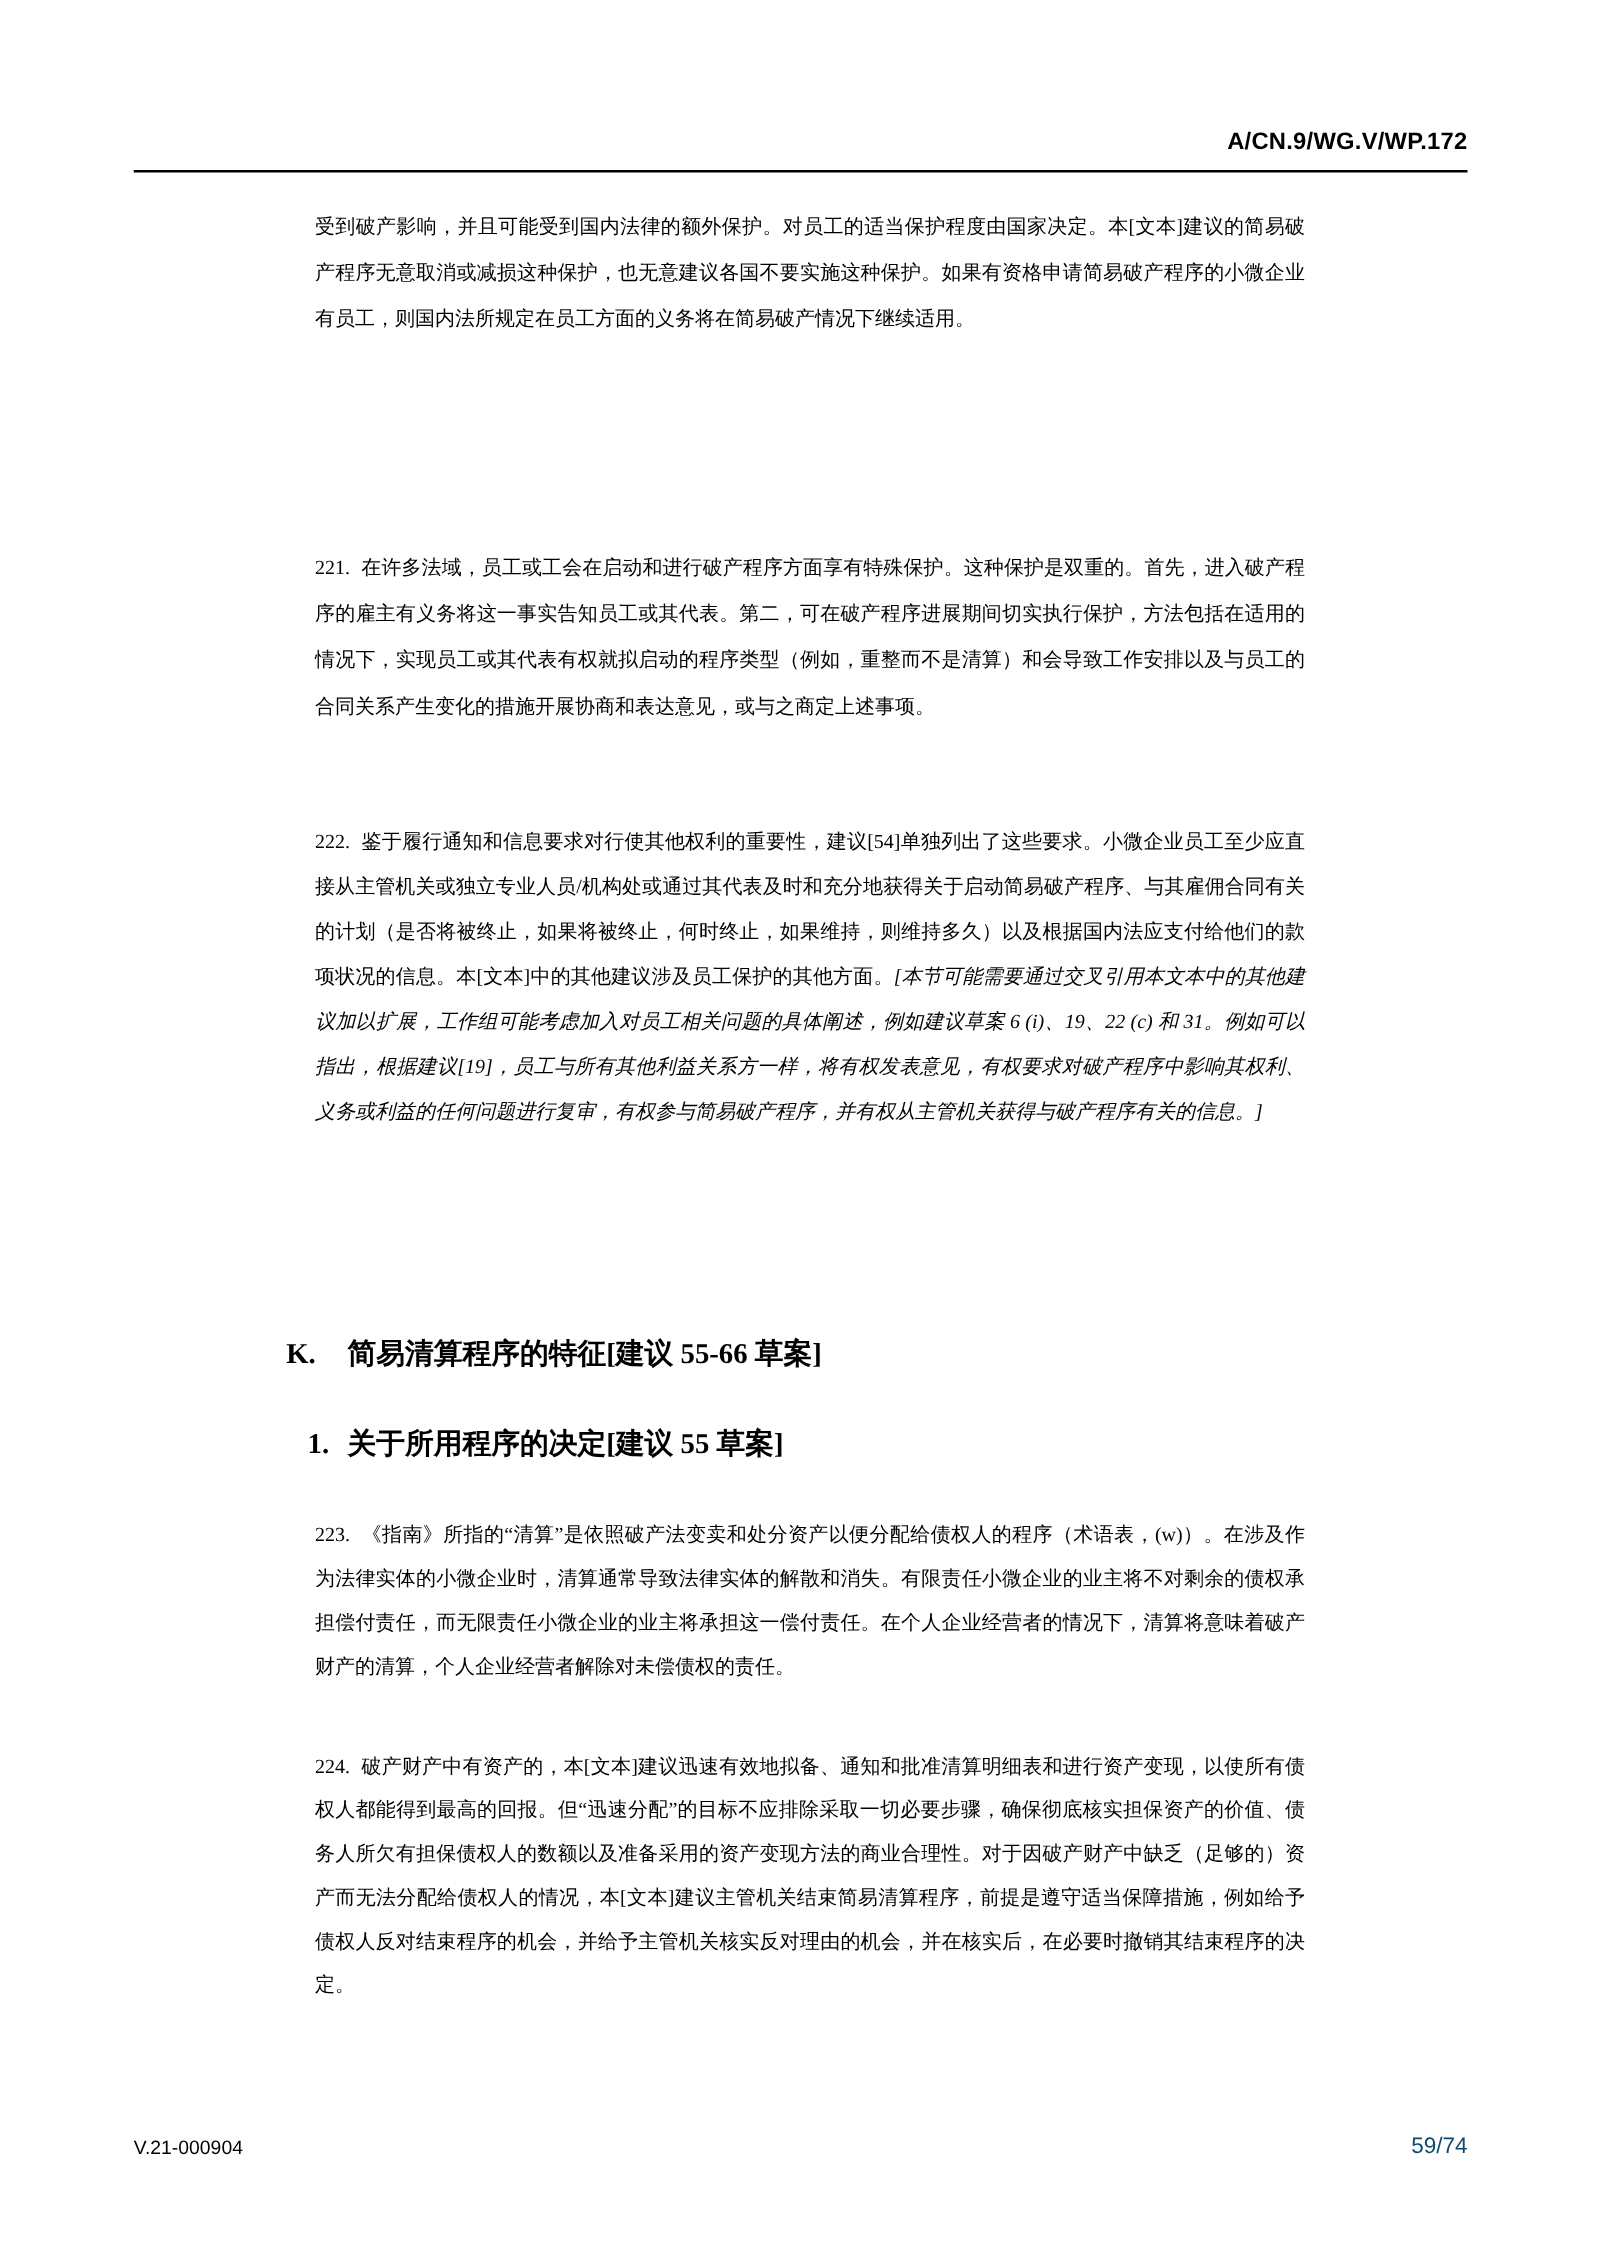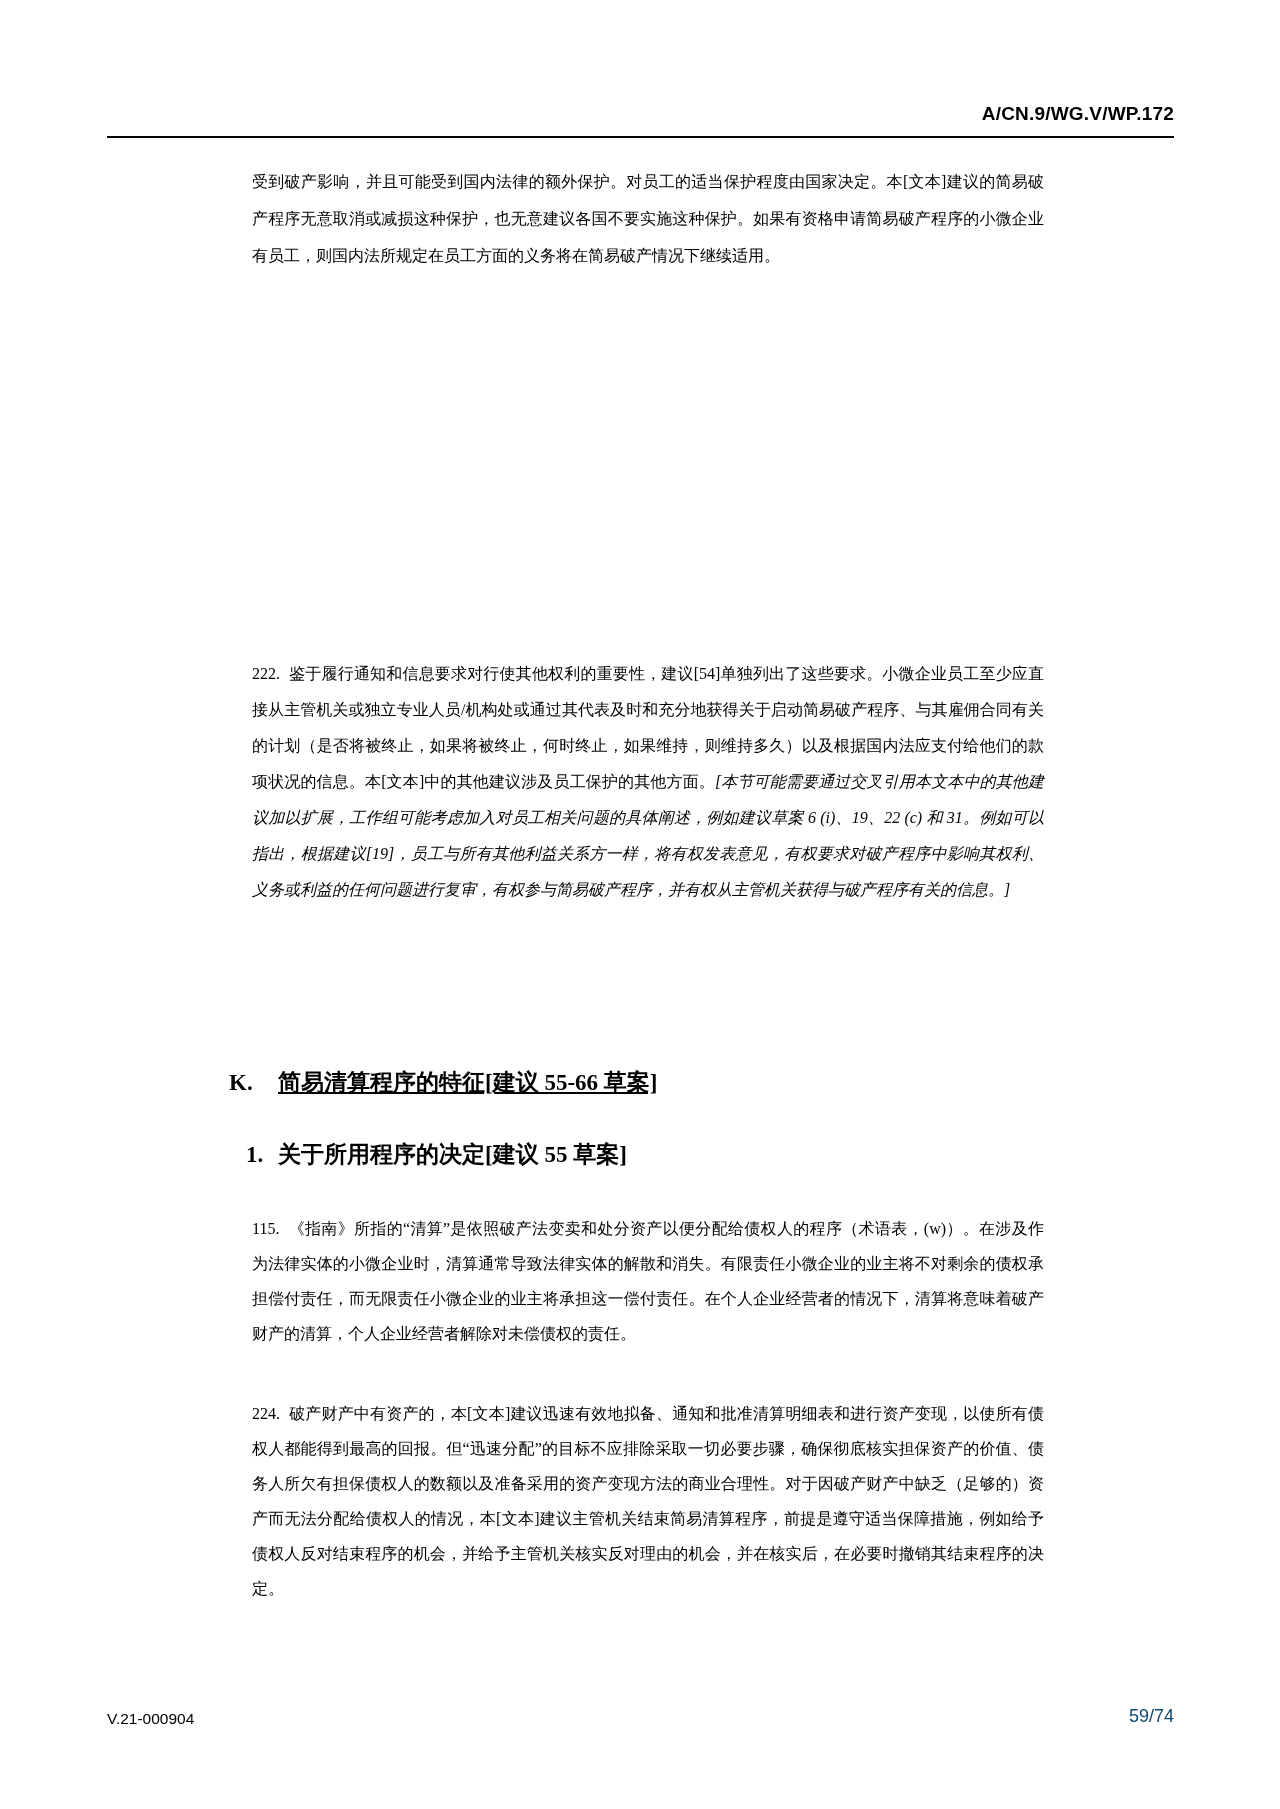--- a/index.html
+++ b/index.html
@@ -69,21 +69,21 @@
     white-space: nowrap;
   }
   .heading .hnum {
     position: absolute;
     left: 0;
   }
   .heading .htitle {
     position: absolute;
   }
   .heading-k { top: 1068px; left: 229px; width: 820px; height: 30px; }
-  .heading-k .htitle { left: 49px; text-decoration: underline; }
+  .heading-k .htitle { left: 49px; }
   .heading-1 { top: 1140px; left: 246px; width: 820px; height: 30px; }
   .heading-1 .htitle { left: 32px; }
   .footer-ref {
     position: absolute;
     top: 1710px;
     left: 107px;
     font-size: 15.5px;
     font-family: Liberation Sans, sans-serif;
     color: #000000;
   }
@@ -101,33 +101,34 @@
 <body>
 
 <div class="page">
 
   <div class="doc-symbol">A/CN.9/WG.V/WP.172</div>
   <div class="header-rule"></div>
 
   <p class="para" style="top:163px"><span>受到破产影响，并且可能受到国内法律的额外保护。对员工的适当保护程度由国家决定。本[文本]建议的简易破产程序无意取消或减损这种保护，也无意建议各国不要实施这种保护。如果有资格申请简易破产程序的小微企业有员工，则国内法所规定在员工方面的义务将在简易破产情况下继续适用。</span></p>
 
 
+  <p class="para" style="top:436px"><span class="pnum">221.</span><span>在许多法域，员工或工会在启动和进行破产程序方面享有特殊保护。这种保护是双重的。首先，进入破产程序的雇主有义务将这一事实告知员工或其代表。第二，可在破产程序进展期间切实执行保护，方法包括在适用的情况下，实现员工或其代表有权就拟启动的程序类型（例如，重整而不是清算）和会导致工作安排以及与员工的合同关系产生变化的措施开展协商和表达意见，或与之商定上述事项。</span></p>
 
   <p class="para tight" style="top:656px"><span class="pnum">222.</span><span>鉴于履行通知和信息要求对行使其他权利的重要性，建议[54]单独列出了这些要求。小微企业员工至少应直接从主管机关或独立专业人员/机构处或通过其代表及时和充分地获得关于启动简易破产程序、与其雇佣合同有关的计划（是否将被终止，如果将被终止，何时终止，如果维持，则维持多久）以及根据国内法应支付给他们的款项状况的信息。本[文本]中的其他建议涉及员工保护的其他方面。</span><span class="kai">[本节可能需要通过交叉引用本文本中的其他建议加以扩展，工作组可能考虑加入对员工相关问题的具体阐述，例如建议草案 6 (i)、19、22 (c) 和 31。例如可以指出，根据建议[19]，员工与所有其他利益关系方一样，将有权发表意见，有权要求对破产程序中影响其权利、义务或利益的任何问题进行复审，有权参与简易破产程序，并有权从主管机关获得与破产程序有关的信息。]</span></p>
 
   <h2 class="heading heading-k">
       <span class="hnum">K.</span>
       <span class="htitle">简易清算程序的特征[建议 55-66 草案]</span>
     </h2>
 
   <h3 class="heading heading-1">
       <span class="hnum">1.</span>
       <span class="htitle">关于所用程序的决定[建议 55 草案]</span>
     </h3>
 
-  <p class="para tighter" style="top:1211px"><span class="pnum">115.</span><span>《指南》所指的“清算”是依照破产法变卖和处分资产以便分配给债权人的程序（术语表，(w)）。在涉及作为法律实体的小微企业时，清算通常导致法律实体的解散和消失。有限责任小微企业的业主将不对剩余的债权承担偿付责任，而无限责任小微企业的业主将承担这一偿付责任。在个人企业经营者的情况下，清算将意味着破产财产的清算，个人企业经营者解除对未偿债权的责任。</span></p>
+  <p class="para tighter" style="top:1211px"><span class="pnum">223.</span><span>《指南》所指的“清算”是依照破产法变卖和处分资产以便分配给债权人的程序（术语表，(w)）。在涉及作为法律实体的小微企业时，清算通常导致法律实体的解散和消失。有限责任小微企业的业主将不对剩余的债权承担偿付责任，而无限责任小微企业的业主将承担这一偿付责任。在个人企业经营者的情况下，清算将意味着破产财产的清算，个人企业经营者解除对未偿债权的责任。</span></p>
 
   <p class="para tighter" style="top:1396px"><span class="pnum">224.</span><span>破产财产中有资产的，本[文本]建议迅速有效地拟备、通知和批准清算明细表和进行资产变现，以使所有债权人都能得到最高的回报。但“迅速分配”的目标不应排除采取一切必要步骤，确保彻底核实担保资产的价值、债务人所欠有担保债权人的数额以及准备采用的资产变现方法的商业合理性。对于因破产财产中缺乏（足够的）资产而无法分配给债权人的情况，本[文本]建议主管机关结束简易清算程序，前提是遵守适当保障措施，例如给予债权人反对结束程序的机会，并给予主管机关核实反对理由的机会，并在核实后，在必要时撤销其结束程序的决定。</span></p>
 
   <div class="footer-ref">V.21-000904</div>
   <div class="footer-page">59/74</div>
 
 </div>
 
 </body></html>

